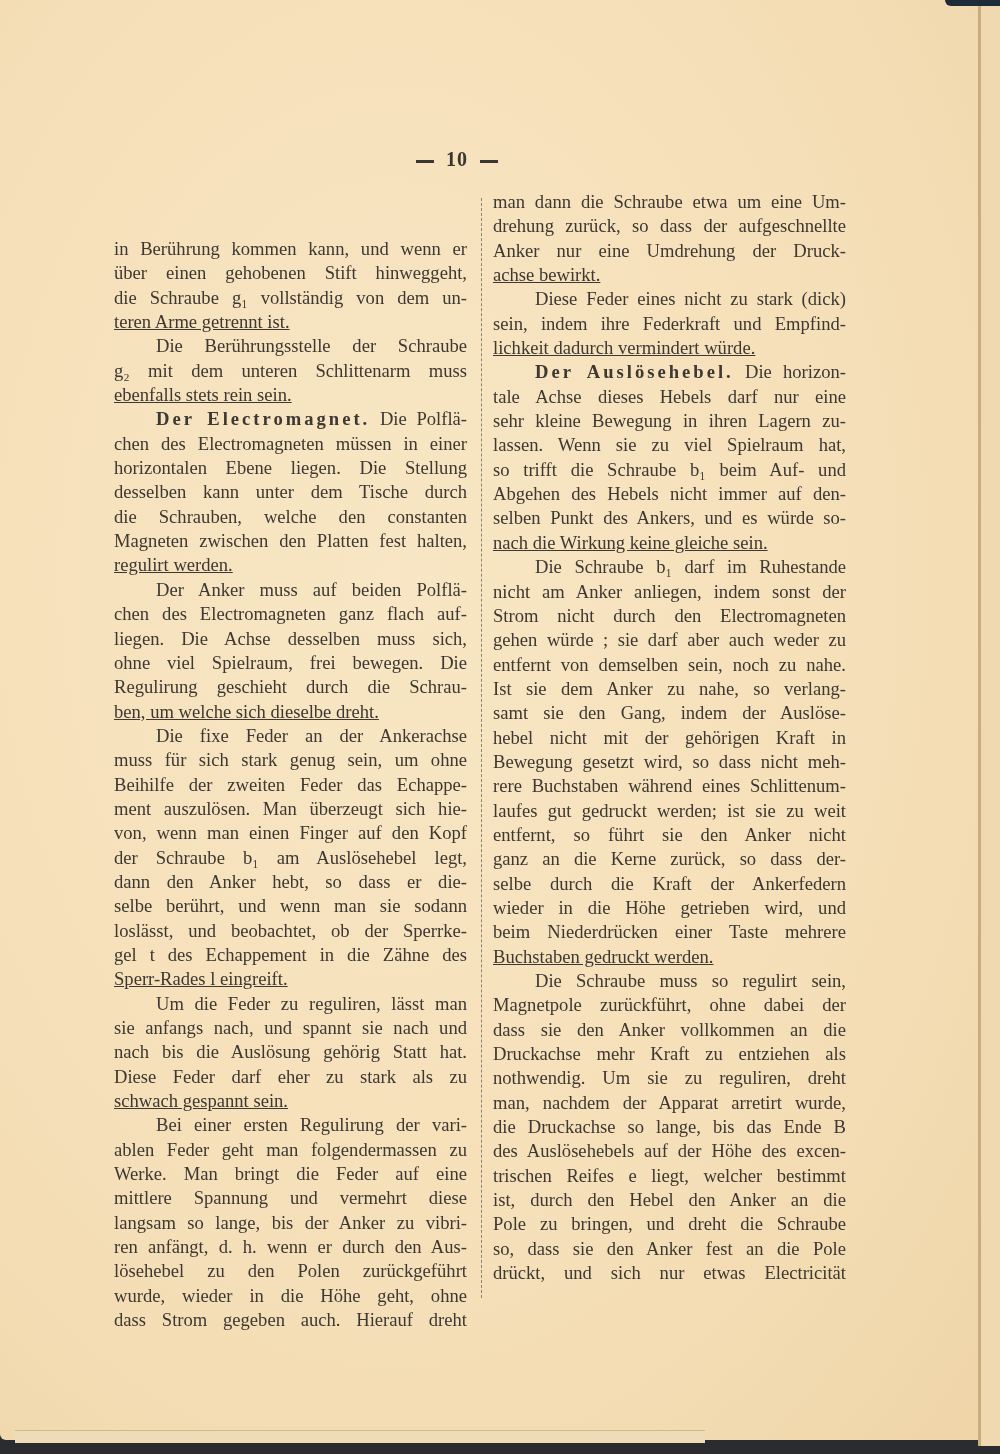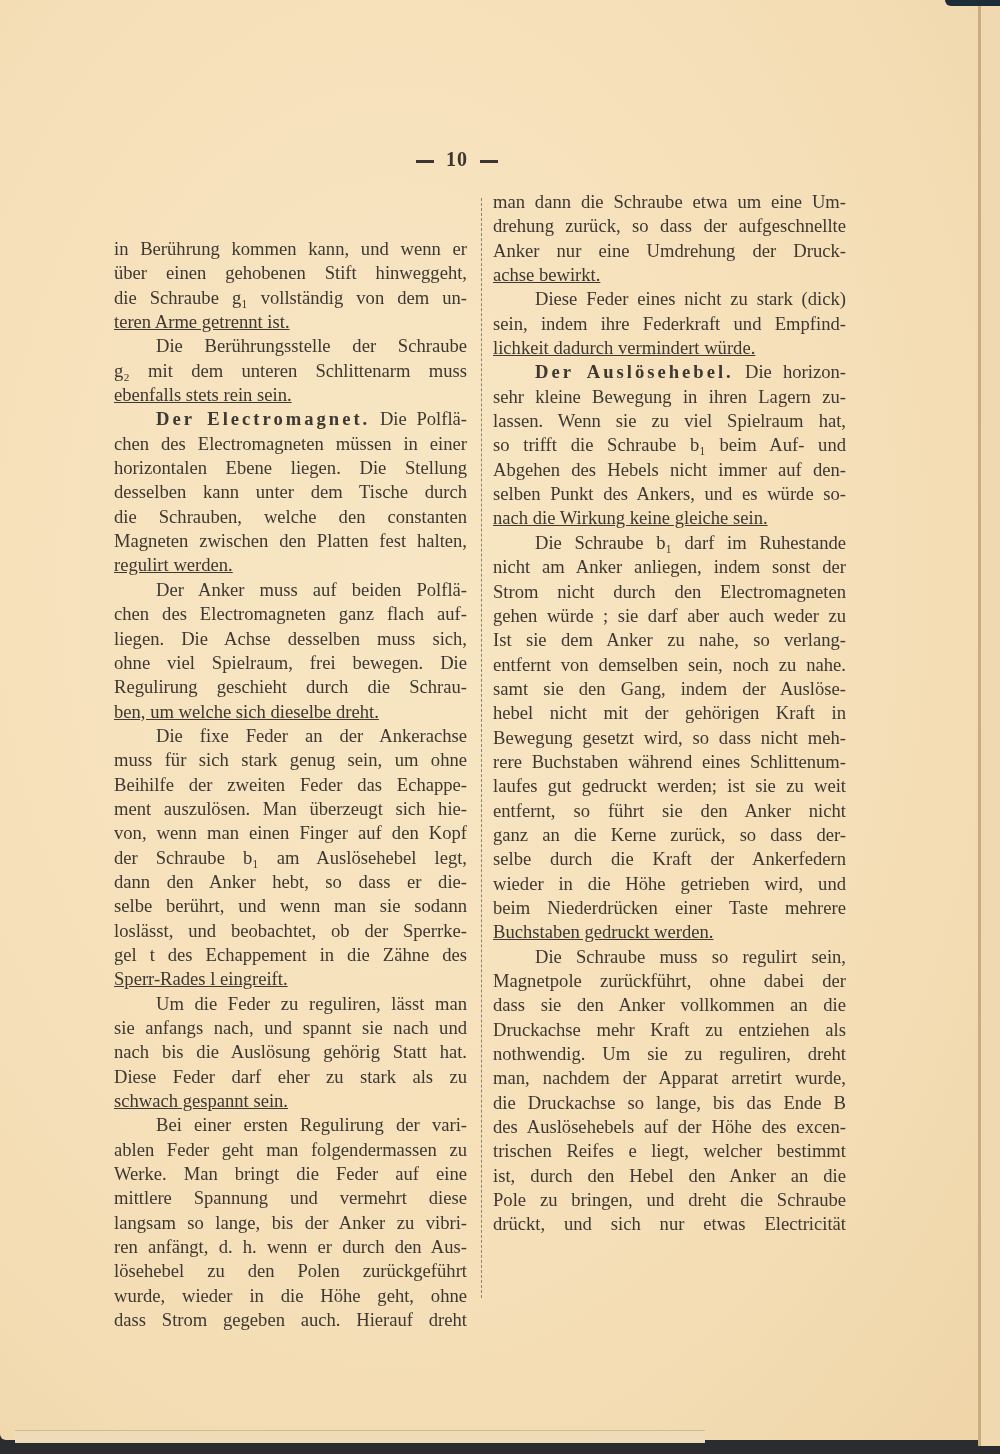--- a/index.html
+++ b/index.html
@@ -131,34 +131,35 @@
       <span class="line">Anker nur eine Umdrehung der Druck-</span>
       <span class="line last">achse bewirkt.</span>
     </div>
     <div>
       <span class="line indent">Diese Feder eines nicht zu stark (dick)</span>
       <span class="line">sein, indem ihre Federkraft und Empfind-</span>
       <span class="line last">lichkeit dadurch vermindert würde.</span>
     </div>
     <div>
       <span class="line indent" style="text-align-last: justify;"><span class="spaced">Der Auslösehebel.</span><span> Die horizon-</span></span>
+      <span class="line">tale Achse dieses Hebels darf nur eine</span>
       <span class="line">sehr kleine Bewegung in ihren Lagern zu-</span>
       <span class="line">lassen. Wenn sie zu viel Spielraum hat,</span>
       <span class="line">so trifft die Schraube b₁ beim Auf- und</span>
       <span class="line">Abgehen des Hebels nicht immer auf den-</span>
       <span class="line">selben Punkt des Ankers, und es würde so-</span>
       <span class="line last">nach die Wirkung keine gleiche sein.</span>
     </div>
     <div>
       <span class="line indent">Die Schraube b₁ darf im Ruhestande</span>
       <span class="line">nicht am Anker anliegen, indem sonst der</span>
       <span class="line">Strom nicht durch den Electromagneten</span>
       <span class="line">gehen würde ; sie darf aber auch weder zu</span>
+      <span class="line">entfernt von demselben sein, noch zu nahe.</span>
       <span class="line">Ist sie dem Anker zu nahe, so verlang-</span>
-      <span class="line">entfernt von demselben sein, noch zu nahe.</span>
       <span class="line">samt sie den Gang, indem der Auslöse-</span>
       <span class="line">hebel nicht mit der gehörigen Kraft in</span>
       <span class="line">Bewegung gesetzt wird, so dass nicht meh-</span>
       <span class="line">rere Buchstaben während eines Schlittenum-</span>
       <span class="line">laufes gut gedruckt werden; ist sie zu weit</span>
       <span class="line">entfernt, so führt sie den Anker nicht</span>
       <span class="line">ganz an die Kerne zurück, so dass der-</span>
       <span class="line">selbe durch die Kraft der Ankerfedern</span>
       <span class="line">wieder in die Höhe getrieben wird, und</span>
       <span class="line">beim Niederdrücken einer Taste mehrere</span>
@@ -169,15 +170,16 @@
       <span class="line">Magnetpole zurückführt, ohne dabei der</span>
       <span class="line">dass sie den Anker vollkommen an die</span>
       <span class="line">Druckachse mehr Kraft zu entziehen als</span>
       <span class="line">nothwendig. Um sie zu reguliren, dreht</span>
       <span class="line">man, nachdem der Apparat arretirt wurde,</span>
       <span class="line">die Druckachse so lange, bis das Ende B</span>
       <span class="line">des Auslösehebels auf der Höhe des excen-</span>
       <span class="line">trischen Reifes e liegt, welcher bestimmt</span>
       <span class="line">ist, durch den Hebel den Anker an die</span>
       <span class="line">Pole zu bringen, und dreht die Schraube</span>
+      <span class="line">so, dass sie den Anker fest an die Pole</span>
       <span class="line">drückt, und sich nur etwas Electricität</span>
     </div>
   </div>
 
 </body></html>

